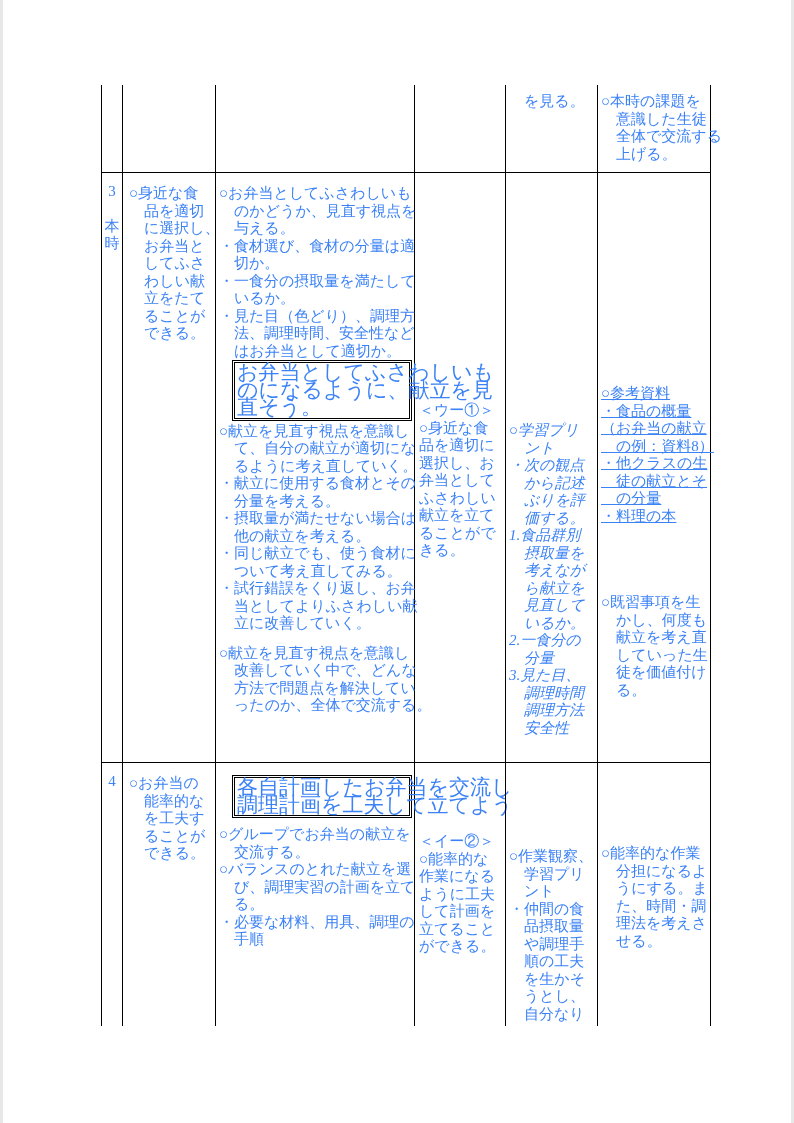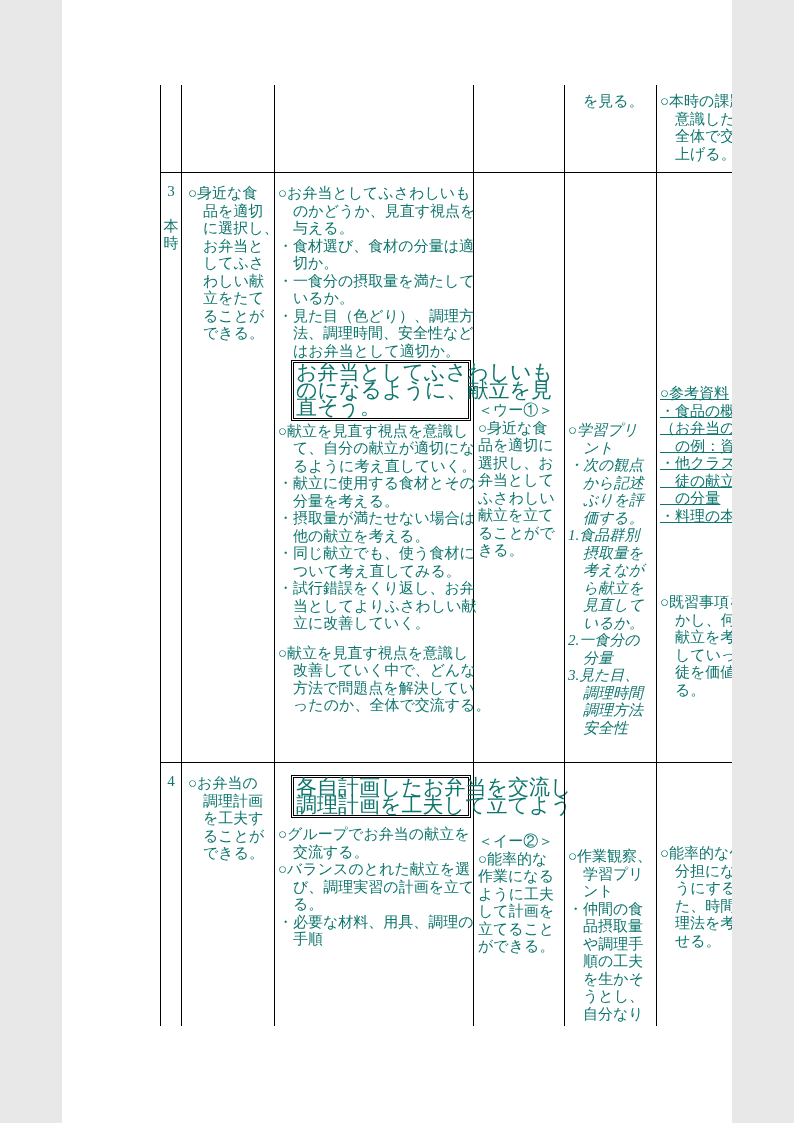--- a/index.html
+++ b/index.html
@@ -1,18 +1,18 @@
 <!DOCTYPE html>
 <html><head>
 <meta charset="utf-8">
 <style>
   html,body { margin:0; padding:0; background:#e8e8e8; }
   .page {
-    position:relative; width:670px; height:1123px; background:#ffffff;
-    font-family:"Liberation Serif","DejaVu Serif",serif; color:#0f766e;
+    position:relative; width:788px; height:1123px; background:#ffffff;
+    font-family:"Liberation Serif","DejaVu Serif",serif; color:#3b82f6;
     overflow:hidden; margin:0 auto;
   }
   .grid {
     position:absolute; left:98px; top:85px;
     display:grid;
     grid-template-columns:22px 93px 199px 91px 92px 113px;
     grid-template-rows:88px 590px 263px;
   }
   .cell { box-sizing:border-box; border-right:1px solid #000; overflow:visible; }
   .bl { border-left:1px solid #000; }
@@ -152,21 +152,21 @@
 　していった生
 　徒を価値付け
 　る。</div>
     </div>
 
     <div class="cell bl c-num">
       <div class="txt">4</div>
     </div>
     <div class="cell c-obj">
       <div class="txt">○お弁当の
-　調理計画
+　能率的な
 　を工夫す
 　ることが
 　できる。</div>
     </div>
     <div class="cell c-act">
       <div class="taskbox">各自計画したお弁当を交流し
 調理計画を工夫して立てよう</div>
       <div class="txt mt2">○グループでお弁当の献立を
 　交流する。
 ○バランスのとれた献立を選

